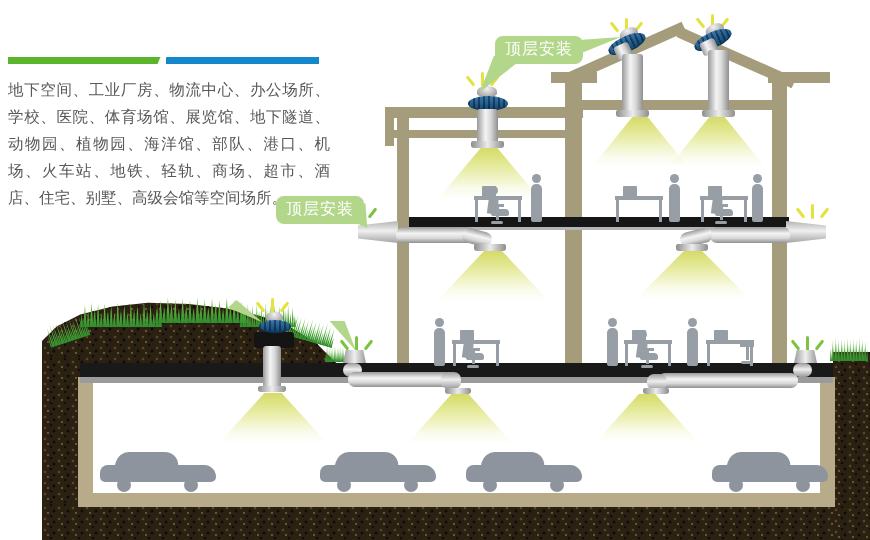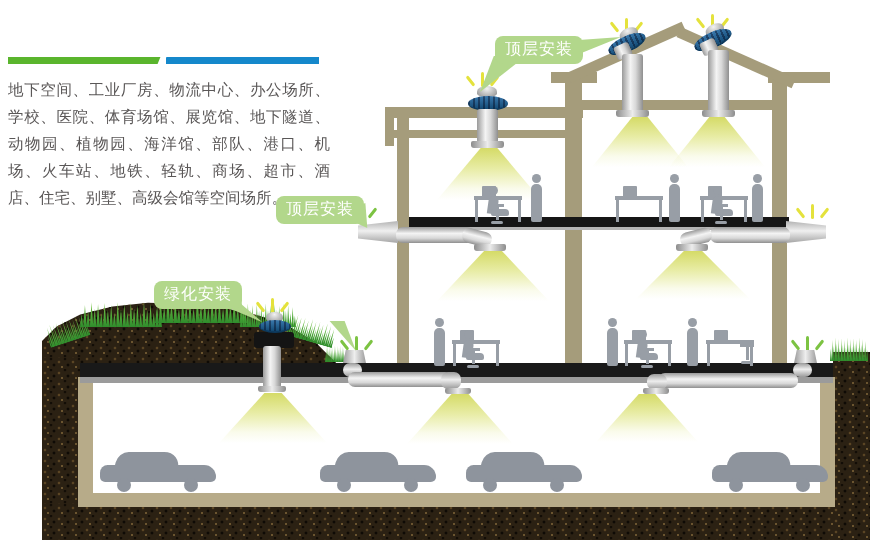--- a/index.html
+++ b/index.html
@@ -380,17 +380,16 @@
     </div>
 
   <div class="abs tailc" style="left:480px;top:56px;width:46px;height:36px;clip-path:polygon(30% 0,100% 0,0 100%);"></div>
   <div class="abs tailc" style="left:579px;top:37px;width:42px;height:20px;clip-path:polygon(0 15%,100% 0,0 85%);"></div>
   <div class="abs bubble" style="left:495px;top:36px;">顶层安装</div>
 
   <div class="abs tailc" style="left:348px;top:208px;width:26px;height:22px;clip-path:polygon(0 0,100% 0,50% 100%);transform:rotate(-35deg);"></div>
   <div class="abs bubble" style="left:276px;top:196px;">顶层安装</div>
 
   <div class="abs tailc" style="left:228px;top:300px;width:34px;height:22px;clip-path:polygon(25% 0,100% 100%,0 35%);"></div>
-  <div class="abs bubble" style="left:154px;top:281px;">绿化安装</div>
 
   <div class="abs tailc" style="left:326px;top:321px;width:30px;height:30px;clip-path:polygon(12% 0,62% 0,100% 100%);"></div>
 
 </div>
 
 </body></html>

